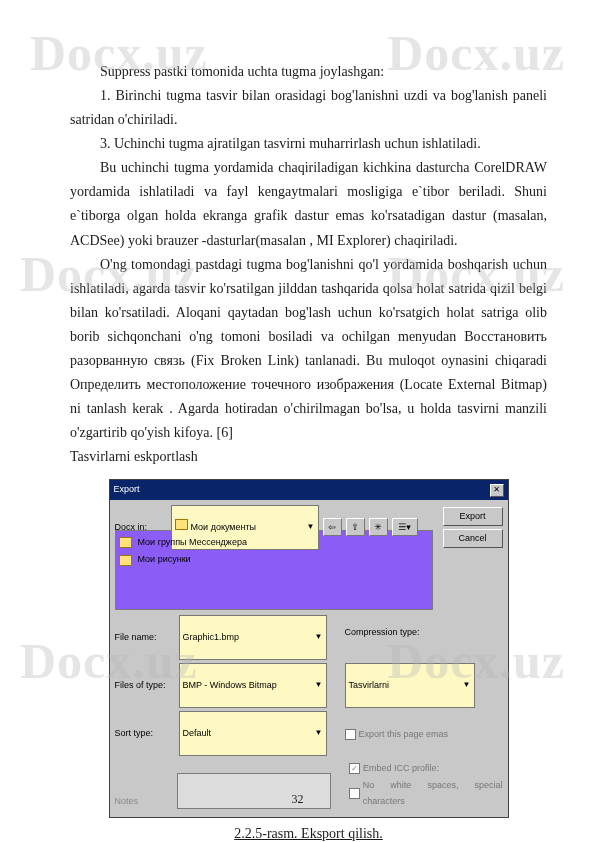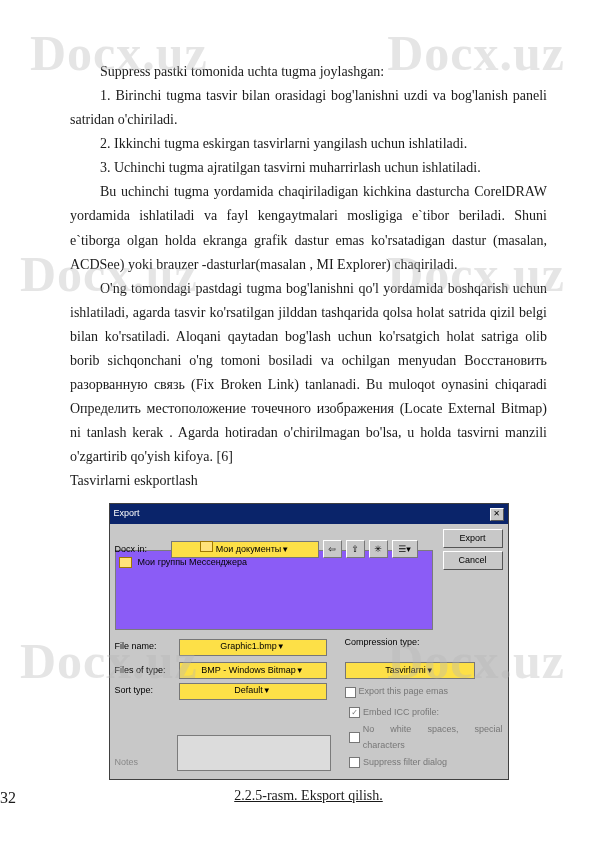--- a/index.html
+++ b/index.html
@@ -84,28 +84,28 @@
   .dlg-row {
     display: flex;
     align-items: center;
     gap: 4px;
   }
   .dlg-label {
     width: 52px;
     font-size: 9px;
   }
   .dlg-select {
-    background: #fde047;
+    background: #fef9c3;
     border: 1px solid #777;
-    padding: 1px 3px;
+    padding: 15px 3px;
     font-size: 9px;
     flex: 1;
     display: flex;
     align-items: center;
-    justify-content: center;
+    justify-content: space-between;
     height: 13px;
   }
   .dlg-folder-icon {
     width: 11px;
     height: 9px;
     background: #ffe27a;
     border: 1px solid #a07800;
     display: inline-block;
     margin-right: 3px;
   }
@@ -197,42 +197,42 @@
     text-align: center;
     font-size: 14px;
     margin-top: 4px;
     text-decoration: underline;
   }
   .page-num {
     position: absolute;
     bottom: 35px;
     left: 0;
     right: 0;
-    font-size: 16px;
+    text-align: center;
+    font-size: 12px;
     font-family: "Times New Roman", serif;
   }
   .chev {
     font-size: 8px;
     color: #000;
   }
 </style>
 </head>
 <body>
 
 <div class="watermark wm-top-left">Docx.uz</div>
 <div class="watermark wm-top-right">Docx.uz</div>
 <div class="watermark wm-mid-left">Docx.uz</div>
 <div class="watermark wm-mid-right">Docx.uz</div>
 <div class="watermark wm-bot-left">Docx.uz</div>
 <div class="watermark wm-bot-right">Docx.uz</div>
 
 <div class="content">
   <p class="para">Suppress pastki tomonida uchta tugma joylashgan:</p>
   <p class="list-item">1.       Birinchi tugma tasvir bilan orasidagi bog'lanishni uzdi va bog'lanish paneli satridan o'chiriladi.</p>
-  <p class="list-item">2.       Ikkinchi tugma eskirgan tasvirlarni yangilash uchun ishlatiladi.</p>
   <p class="list-item">3.       Uchinchi tugma ajratilgan tasvirni muharrirlash uchun ishlatiladi.</p>
   <p class="para">Bu uchinchi tugma yordamida chaqiriladigan kichkina dasturcha CorelDRAW yordamida ishlatiladi va fayl kengaytmalari mosligiga e`tibor beriladi. Shuni e`tiborga olgan holda ekranga grafik dastur emas ko'rsatadigan dastur (masalan, ACDSee) yoki brauzer -dasturlar(masalan , MI Explorer) chaqiriladi.</p>
   <p class="para">O'ng tomondagi pastdagi tugma bog'lanishni qo'l yordamida boshqarish uchun ishlatiladi, agarda tasvir ko'rsatilgan jilddan tashqarida qolsa holat satrida qizil belgi bilan ko'rsatiladi. Aloqani qaytadan bog'lash uchun ko'rsatgich holat satriga olib borib sichqonchani o'ng tomoni bosiladi va ochilgan menyudan Восстановить разорванную связь (Fix Broken Link) tanlanadi. Bu muloqot oynasini chiqaradi Определить местоположение точечного изображения (Locate External Bitmap) ni tanlash kerak . Agarda hotiradan o'chirilmagan bo'lsa, u holda tasvirni manzili o'zgartirib qo'yish kifoya. [6]</p>
   <p class="para" style="text-indent:0">Tasvirlarni eskportlash</p>
 
   <div class="dialog-figure">
     <div class="dlg-title">
       <span>Export</span>
       <span class="dlg-close">✕</span>
     </div>
@@ -251,20 +251,24 @@
         <div style="display:flex;flex-direction:column;gap:3px;">
           <div class="dlg-big-btn">Export</div>
           <div class="dlg-big-btn">Cancel</div>
         </div>
       </div>
 
       <div class="file-list" style="margin-top:-20px;width:310px">
         <div class="file-item">
           <span class="dlg-folder-icon"></span>
           <span>Мои группы Мессенджера</span>
+        </div>
+        <div class="file-item">
+          <span class="dlg-folder-icon"></span>
+          <span>Мои рисунки</span>
         </div>
       </div>
 
       <div class="bottom-fields">
         <div class="field-row">
           <span class="field-lbl">File name:</span>
           <div class="dlg-select" style="width:140px;flex:none">
             <span>Graphic1.bmp</span>
               <span class="chev">▼</span>
           </div>
@@ -303,24 +307,20 @@
           <div class="field-input" style="height:32px;background:#dcdcdc"></div>
           <div class="right-col">
             <div class="checkbox-row">
               <span class="chk">✓</span>
                 <span>Embed ICC profile:</span>
             </div>
             <div class="checkbox-row">
               <span class="chk"></span>
                 <span>No white spaces, special characters</span>
             </div>
-            <div class="checkbox-row">
-              <span class="chk"></span>
-                <span>Suppress filter dialog</span>
-            </div>
           </div>
         </div>
       </div>
     </div>
   </div>
 
   <div class="caption">2.2.5-rasm. Eksport qilish.</div>
 </div>
 
 <div class="page-num">32</div>

